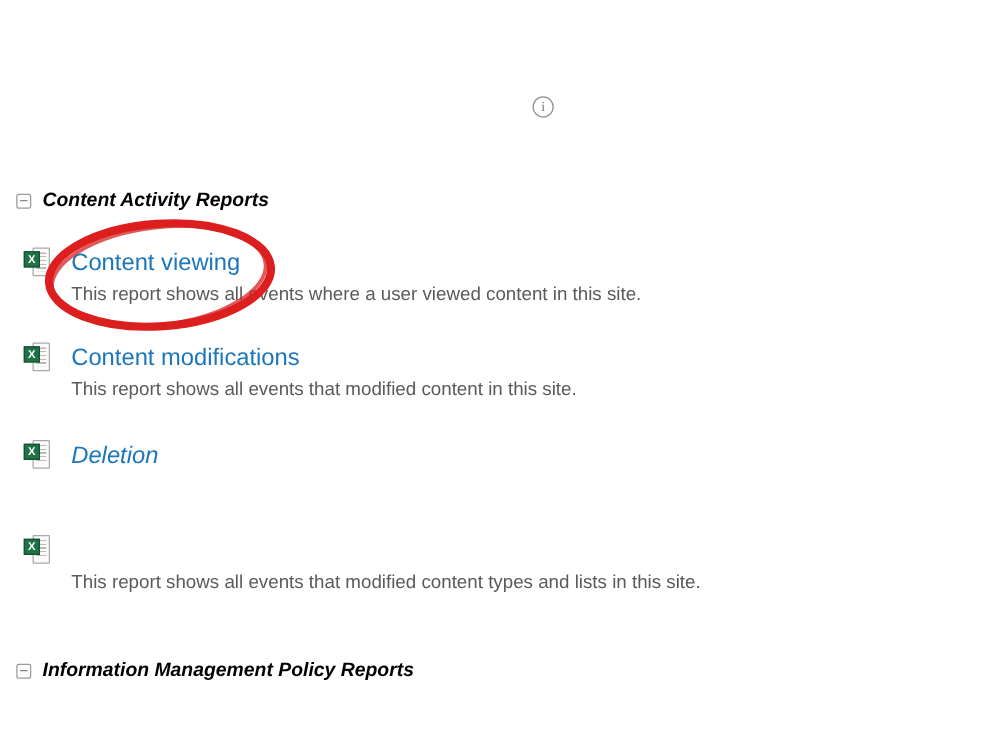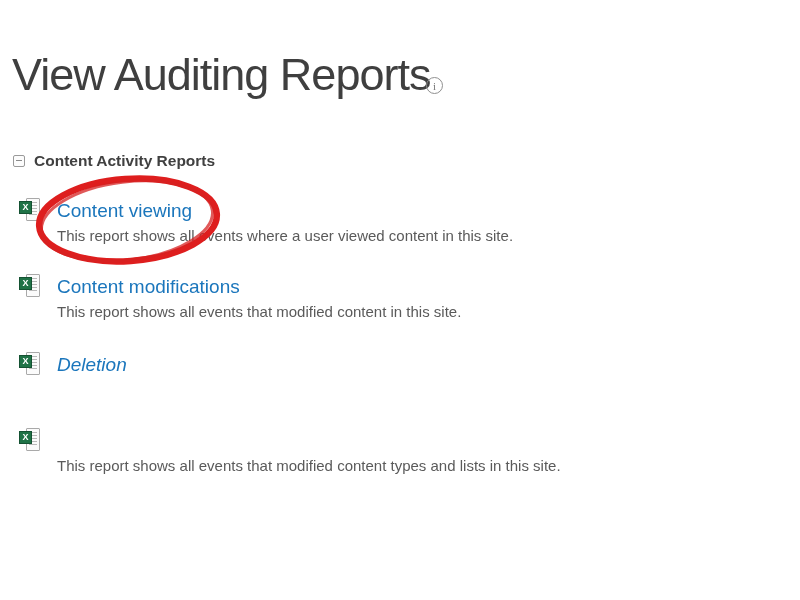--- a/index.html
+++ b/index.html
@@ -30,21 +30,21 @@
     white-space:nowrap;cursor:pointer;
   }
   .collapse-box{
     width:10px;height:10px;border:1px solid #9a9a9a;border-radius:2px;
     margin-right:9px;position:relative;background:#fcfcfc;flex:0 0 auto;
   }
   .collapse-box .minus{
     position:absolute;left:2px;right:2px;top:4px;height:1px;background:#8a8a8a;
   }
   .section-label{
-    font-size:15.5px;font-weight:bold;color:#404040;
+    font-size:15.5px;font-weight:bold;color:#000000;font-style:italic;
   }
 
   
   .report-link{
     position:absolute;left:57px;
     font-size:19px;color:#1b76bc;text-decoration:none;white-space:nowrap;cursor:pointer;
   }
   .report-desc{
     position:absolute;left:57px;
     font-size:15px;color:#5a5a5a;white-space:nowrap;
@@ -67,21 +67,20 @@
   }
 
   
   .red-circle-svg{position:absolute;left:30px;top:168px;pointer-events:none;}
 </style>
 </head>
 <body>
 
 <div class="stage">
 
-  <div class="page-title">View Auditing Reports</div>
   <div class="info-icon">
     <span>i</span>
   </div>
 
   <div class="section-header" style="top:152px;">
     <span class="collapse-box">
         <span class="minus"></span>
       </span>
     <span class="section-label">Content Activity Reports</span>
   </div>
@@ -113,19 +112,25 @@
   <a class="report-link" style="top:354px;font-style:italic;" href="#">Deletion</a>
 
   <span class="xlicon" style="top:428px;">
     <span class="page">
         <span class="page-lines"></span>
       </span>
     <span class="green-box"><span>X</span></span>
   </span>
   <div class="report-desc" style="top:457px;text-align:center;">This report shows all events that modified content types and lists in this site.</div>
 
+  <div class="section-header" style="top:528px;">
+    <span class="collapse-box">
+        <span class="minus"></span>
+      </span>
+    <span class="section-label">Information Management Policy Reports</span>
+  </div>
 
   <svg class="red-circle-svg" width="202" height="102" viewBox="0 0 202 102">
     <ellipse cx="98" cy="52" rx="89" ry="41" fill="none" stroke="#de1e1e" stroke-width="6.5" stroke-linecap="round" transform="rotate(-4 98 52)"></ellipse>
     <ellipse cx="97" cy="53" rx="86" ry="39" fill="none" stroke="#d62222" stroke-width="3" opacity="0.75" transform="rotate(-7 97 53)"></ellipse>
   </svg>
 
 </div>
 
 </body></html>

